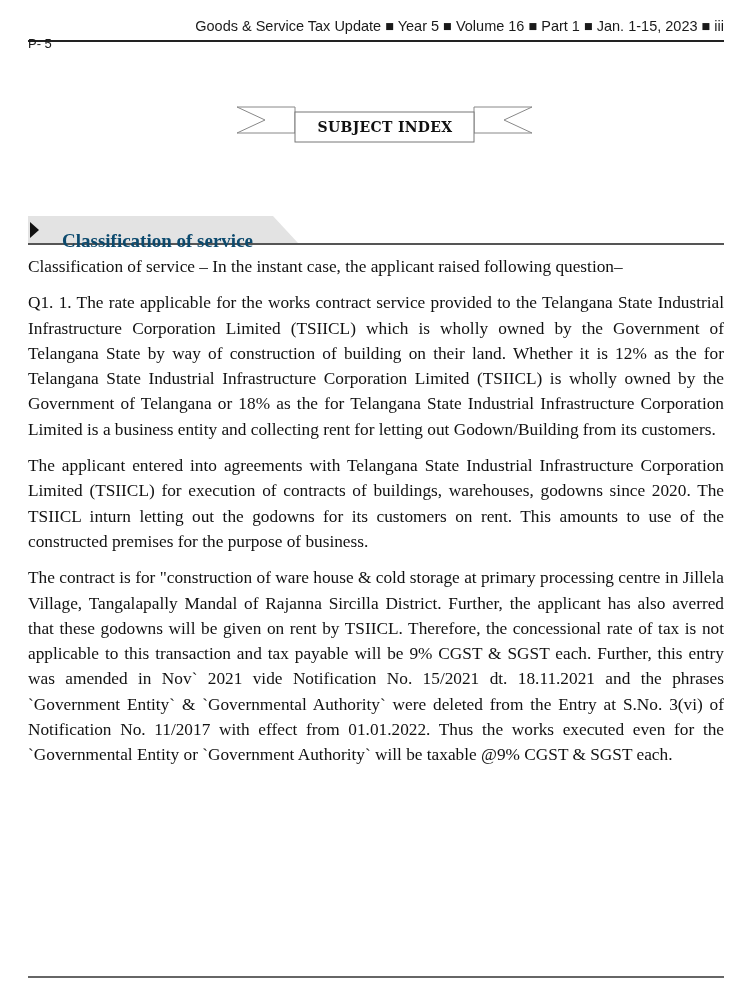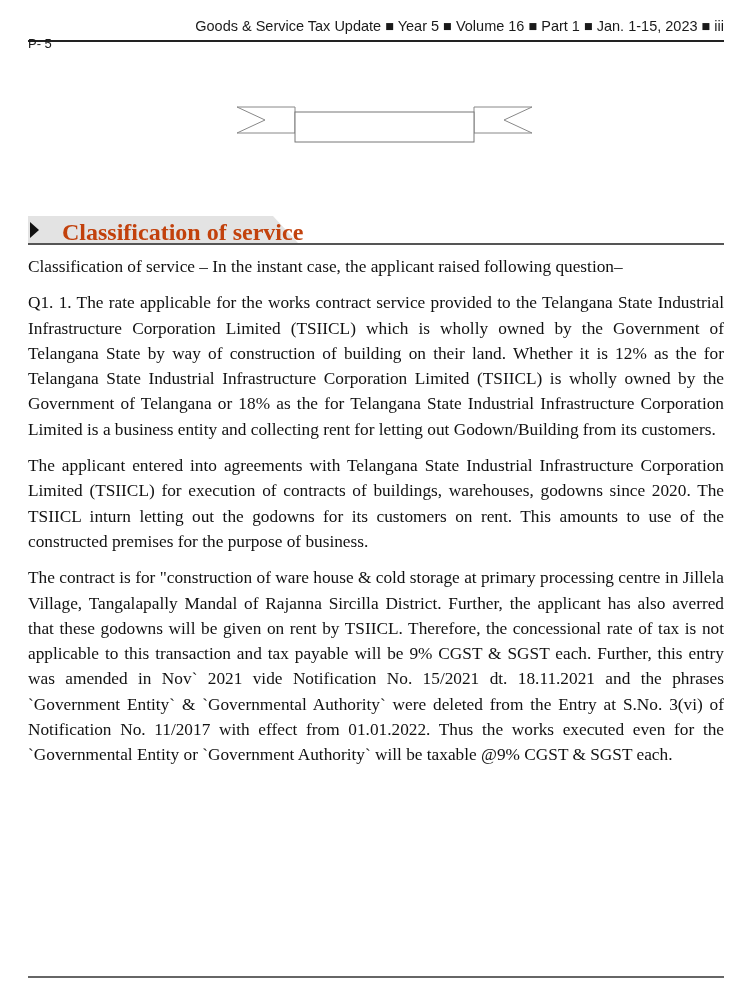--- a/index.html
+++ b/index.html
@@ -6,41 +6,42 @@
   body { width: 750px; height: 1000px; position: relative; overflow: hidden; color: #1a1a1a; }
   .header { position: absolute; left: 28px; top: 14px; width: 696px; height: 26px; border-bottom: 2px solid #222; }
   .page-num { position: absolute; left: 0; top: 2px; font-family: "Liberation Sans", sans-serif; font-size: 13px; margin-top: 20px; }
   .running-title { position: absolute; right: 0; top: 4px; font-family: "Liberation Sans", sans-serif; font-size: 14.5px; white-space: nowrap; }
   .banner { position: absolute; left: 237px; top: 103px; width: 295px; height: 42px; }
   .banner svg { position: absolute; left: 0; top: 0; }
   .banner-label { position: absolute; left: 58px; top: 9px; width: 180px; height: 30px; text-align: center; line-height: 30px; font-family: "DejaVu Serif", serif; font-weight: bold; font-size: 14px; letter-spacing: 0.3px; color: #111; }
   .section { position: absolute; left: 28px; top: 216px; width: 696px; height: 27px; border-bottom: 2px solid #555; }
   .section-bg { position: absolute; left: 0; top: 0; }
   .section-arrow { position: absolute; left: 2px; top: 6px; width: 0; height: 0; border-top: 8px solid transparent; border-bottom: 8px solid transparent; border-left: 9px solid #111; }
-  .section-title { position: absolute; left: 34px; top: 3px; font-family: "Liberation Serif", serif; font-weight: bold; font-size: 24px; color: #c2410c; }
+  .section-title { position: absolute; left: 34px; top: 14px; font-family: "Liberation Serif", serif; font-weight: bold; font-size: 19px; color: #0c4a6e; }
   .body { position: absolute; left: 28px; top: 254px; width: 696px; font-family: "Liberation Serif", serif; font-size: 17.3px; line-height: 25.3px; text-align: justify; color: #111; }
   .body p { margin: 0 0 11px 0; }
   .body p.first { }
   .footer-rule { position: absolute; left: 28px; top: 976px; width: 696px; height: 0; border-top: 2px solid #666; }
   b.lead { font-weight: bold; }
 </style>
 </head>
 <body>
 
 <div class="header">
   <span class="page-num">P- 5</span>
   <span class="running-title">Goods &amp; Service Tax Update ■ Year 5 ■ Volume 16 ■ Part 1 ■ Jan. 1-15, 2023 ■ iii</span>
 </div>
 
 <div class="banner">
   <svg width="295" height="42" viewBox="0 0 295 42">
     <polygon points="0,4 58,4 58,30 0,30 28,17" fill="#fff" stroke="#888" stroke-width="1"></polygon>
     <polygon points="237,4 295,4 267,17 295,30 237,30" fill="#fff" stroke="#888" stroke-width="1"></polygon>
     <rect x="58" y="9" width="179" height="30" fill="#fff" stroke="#777" stroke-width="1"></rect>
   </svg>
+  <div class="banner-label">SUBJECT INDEX</div>
 </div>
 
 <div class="section">
   <svg class="section-bg" width="270" height="27" viewBox="0 0 270 27">
     <polygon points="0,0 245,0 270,27 0,27" fill="#e3e3e3"></polygon>
   </svg>
   <span class="section-arrow"></span>
   <span class="section-title">Classification of service</span>
 </div>
 

